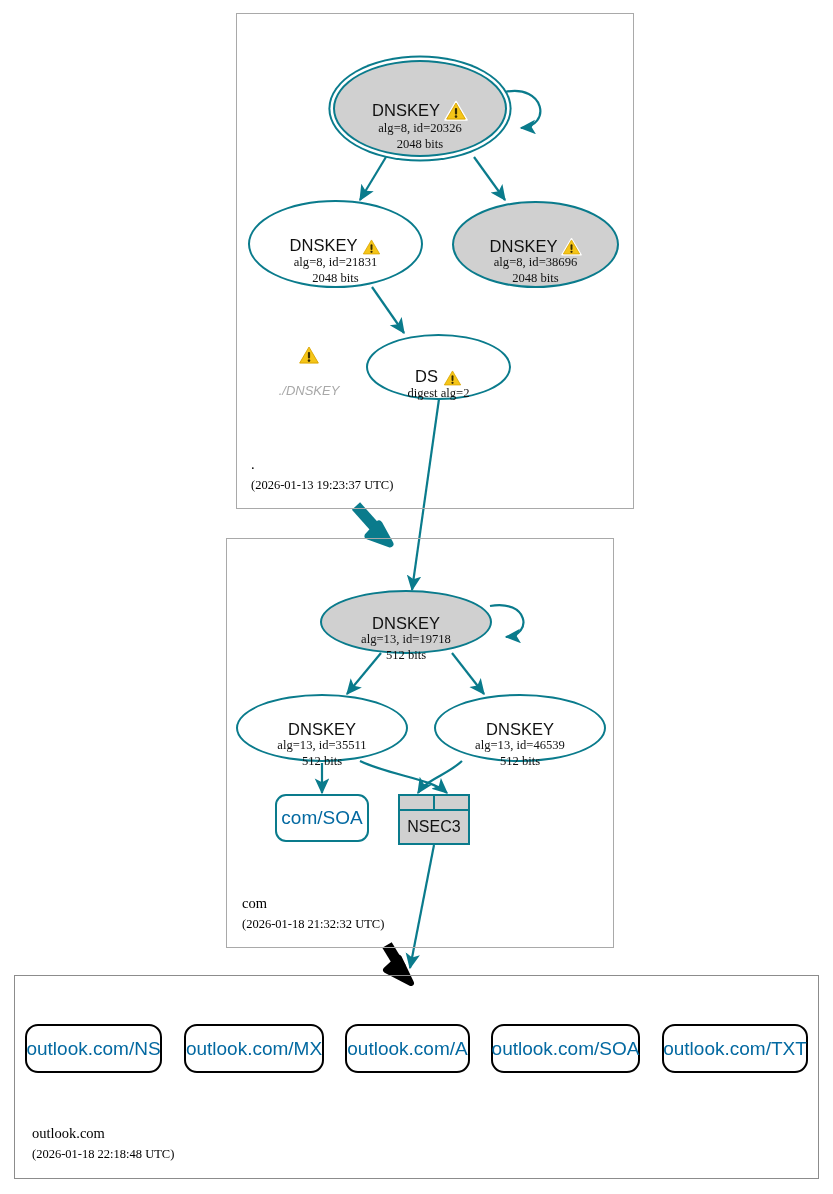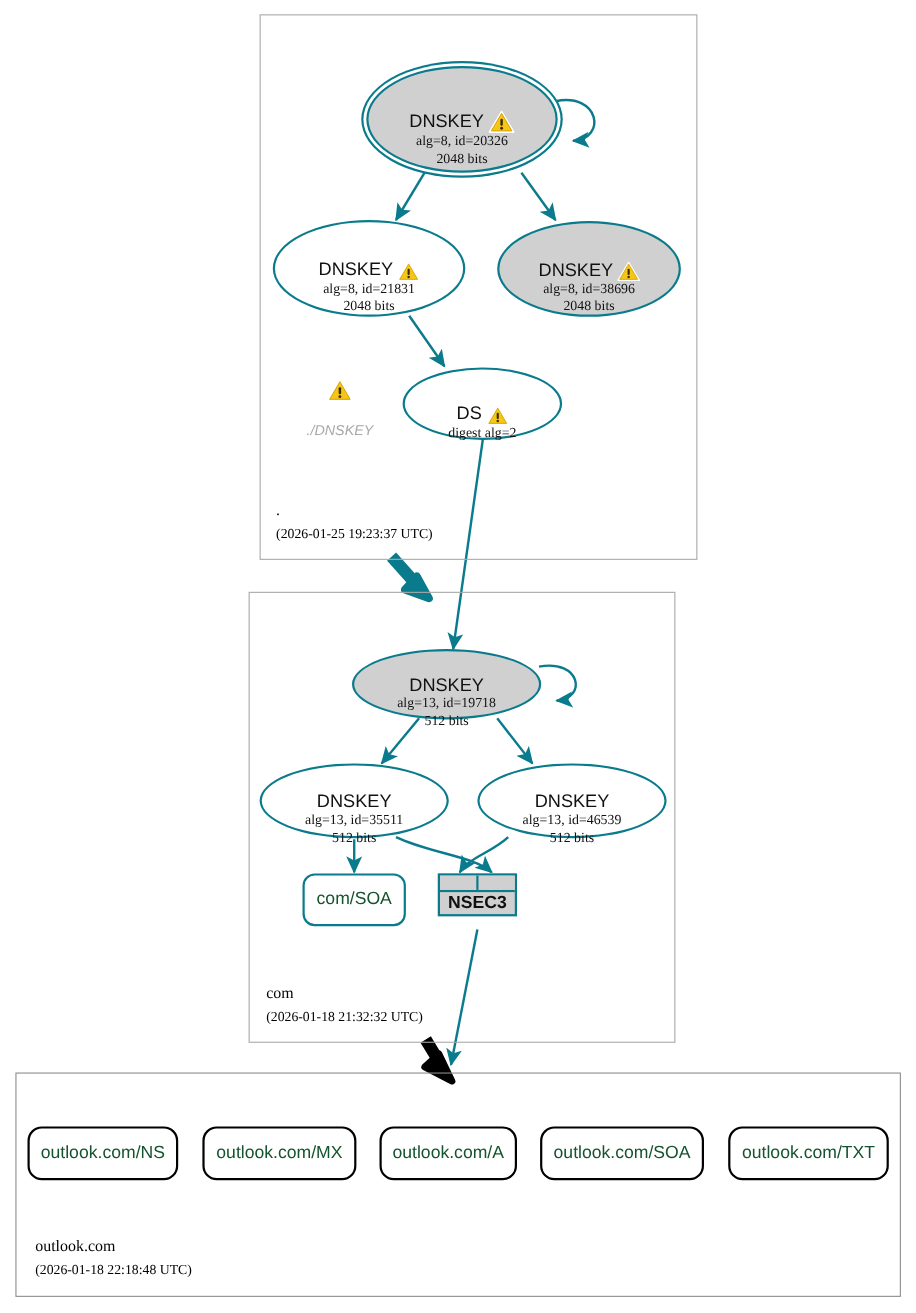--- a/index.html
+++ b/index.html
@@ -16,21 +16,21 @@
        align-items:center;justify-content:center;box-sizing:border-box;}
   .ell.dbl{box-shadow:0 0 0 2.6px #ffffff, 0 0 0 4.6px #0a7b8c;}
   .fill-gray{background:#d0d0d0;}
   .fill-white{background:#ffffff;}
   .t1{font-family:"Liberation Sans",sans-serif;font-size:16.5px;color:#111;line-height:1.05;
       display:flex;align-items:center;gap:4px;white-space:nowrap;margin-top:35px;}
   .t2{font-family:"Liberation Serif",serif;font-size:12.6px;color:#111;line-height:1.25;white-space:nowrap;}
   .warn{display:inline-block;width:20px;height:18px;position:relative;vertical-align:-3px;}
   .warnlg{width:24px;height:21px;}
   .rrset{border:2.2px solid #0a7b8c;border-radius:11px;background:#fff;display:flex;
-         align-items:center;justify-content:center;font-size:16px;color:#14532d;
+         align-items:center;justify-content:center;font-size:19px;color:#0369a1;
          font-family:"Liberation Sans",sans-serif;box-sizing:border-box;white-space:nowrap;}
   .rrset.black{border:2.2px solid #000000;border-radius:13px;}
   .nsec{border:2.3px solid #0a7b8c;background:#d0d0d0;box-sizing:border-box;
         display:flex;flex-direction:column;}
   .nsec .hdr{display:flex;height:13px;border-bottom:2.3px solid #0a7b8c;}
   .nsec .hdr .cell{flex:1;background:#d0d0d0;}
   .nsec .hdr .cell+.cell{border-left:2.3px solid #0a7b8c;}
   .nsec .body{flex:1;display:flex;align-items:center;justify-content:center;
               font-size:16px;color:#111;font-family:"Liberation Sans",sans-serif;}
   .warnlabel{position:absolute;display:flex;flex-direction:column;align-items:center;}
@@ -85,21 +85,21 @@
 
   <g>
     <path d="M387,945 L401,968" fill="none" stroke="#000000" stroke-width="11"></path>
     <path d="M411,983 L386,970 L399,958 Z" fill="#000000" stroke="#000000" stroke-width="6" stroke-linejoin="round"></path>
   </g>
 </svg>
 
 <div class="zonebox" style="left:236px;top:13px;width:398px;height:496px;"></div>
 <div class="zonelabel" style="left:251px;top:456px;">
   <span class="zname">.</span>
-  <span class="ztime">(2026-01-25 19:23:37 UTC)</span>
+  <span class="ztime">(2026-01-13 19:23:37 UTC)</span>
 </div>
 
 <div class="node ell dbl fill-gray" style="left:333px;top:60px;width:174px;height:97px;">
   <div class="t1">
     <span>DNSKEY</span>
     <span class="warn warnlg">
       <svg viewBox="0 0 24 21" width="24" height="21">
           <path d="M12 1.5 L23 20 L1 20 Z" fill="#f5c518" stroke="#ffffff" stroke-width="1.6" stroke-linejoin="round"></path>
           <path d="M12 3 L21.3 19 L2.7 19 Z" fill="none" stroke="#d9a400" stroke-width="0.9"></path>
           <rect x="10.9" y="8" width="2.2" height="6.4" rx="1" fill="#3a2c00"></rect>
@@ -189,21 +189,21 @@
 </div>
 
 <div class="node ell fill-white" style="left:434px;top:694px;width:172px;height:68px;">
   <div class="t1">DNSKEY</div>
   <div class="t2">alg=13, id=46539</div>
   <div class="t2">512 bits</div>
 </div>
 
 <div class="node rrset" style="left:275px;top:794px;width:94px;height:48px;">com/SOA</div>
 
-<div class="node nsec" style="left:398px;top:794px;width:72px;height:39px;font-weight:bold;">
+<div class="node nsec" style="left:398px;top:794px;width:72px;height:51px;">
   <div class="hdr">
     <div class="cell"></div>
     <div class="cell"></div>
   </div>
   <div class="body">NSEC3</div>
 </div>
 
 <div class="zonebox black" style="left:14px;top:975px;width:805px;height:204px;"></div>
 <div class="zonelabel" style="left:32px;top:1125px;">
   <span class="zname">outlook.com</span>

